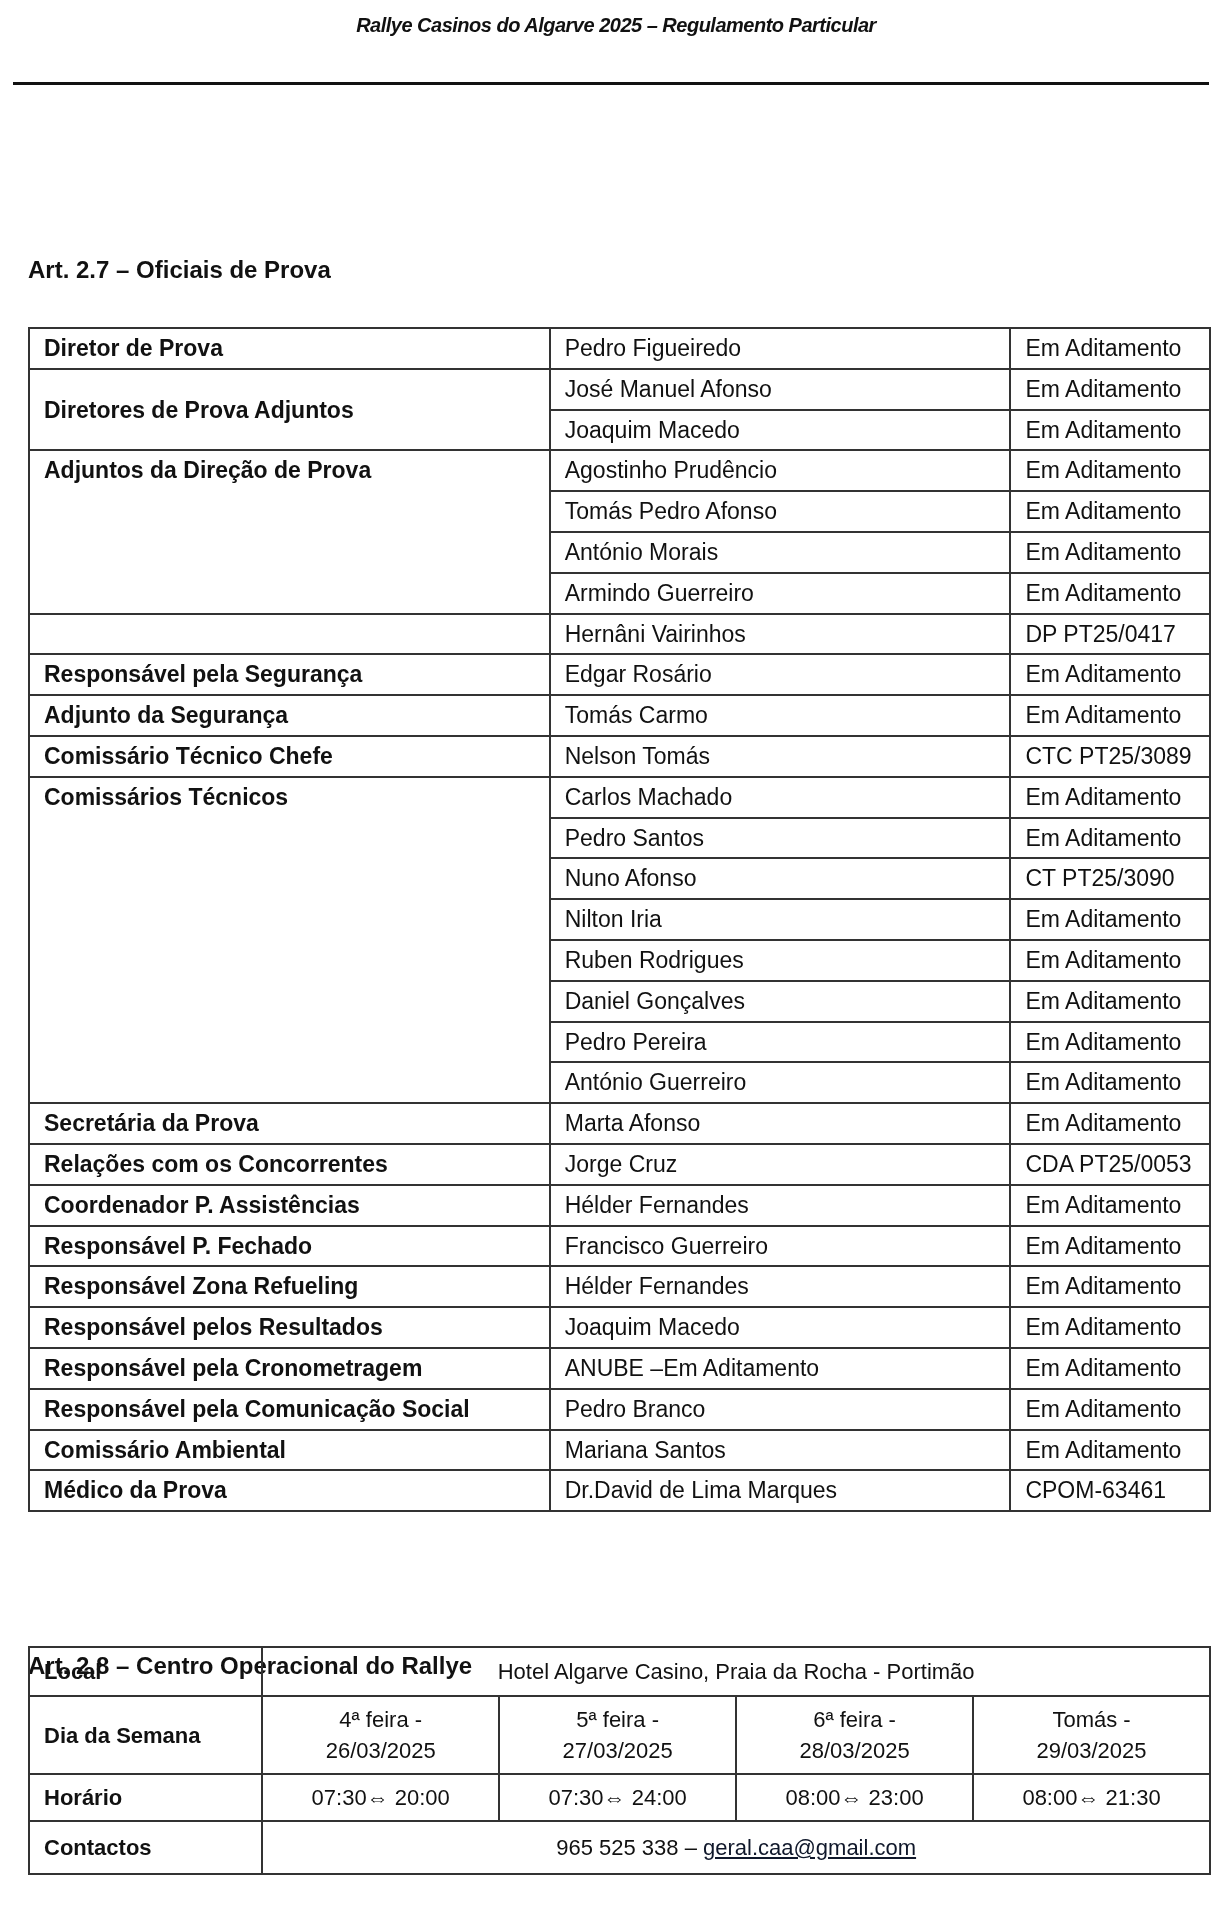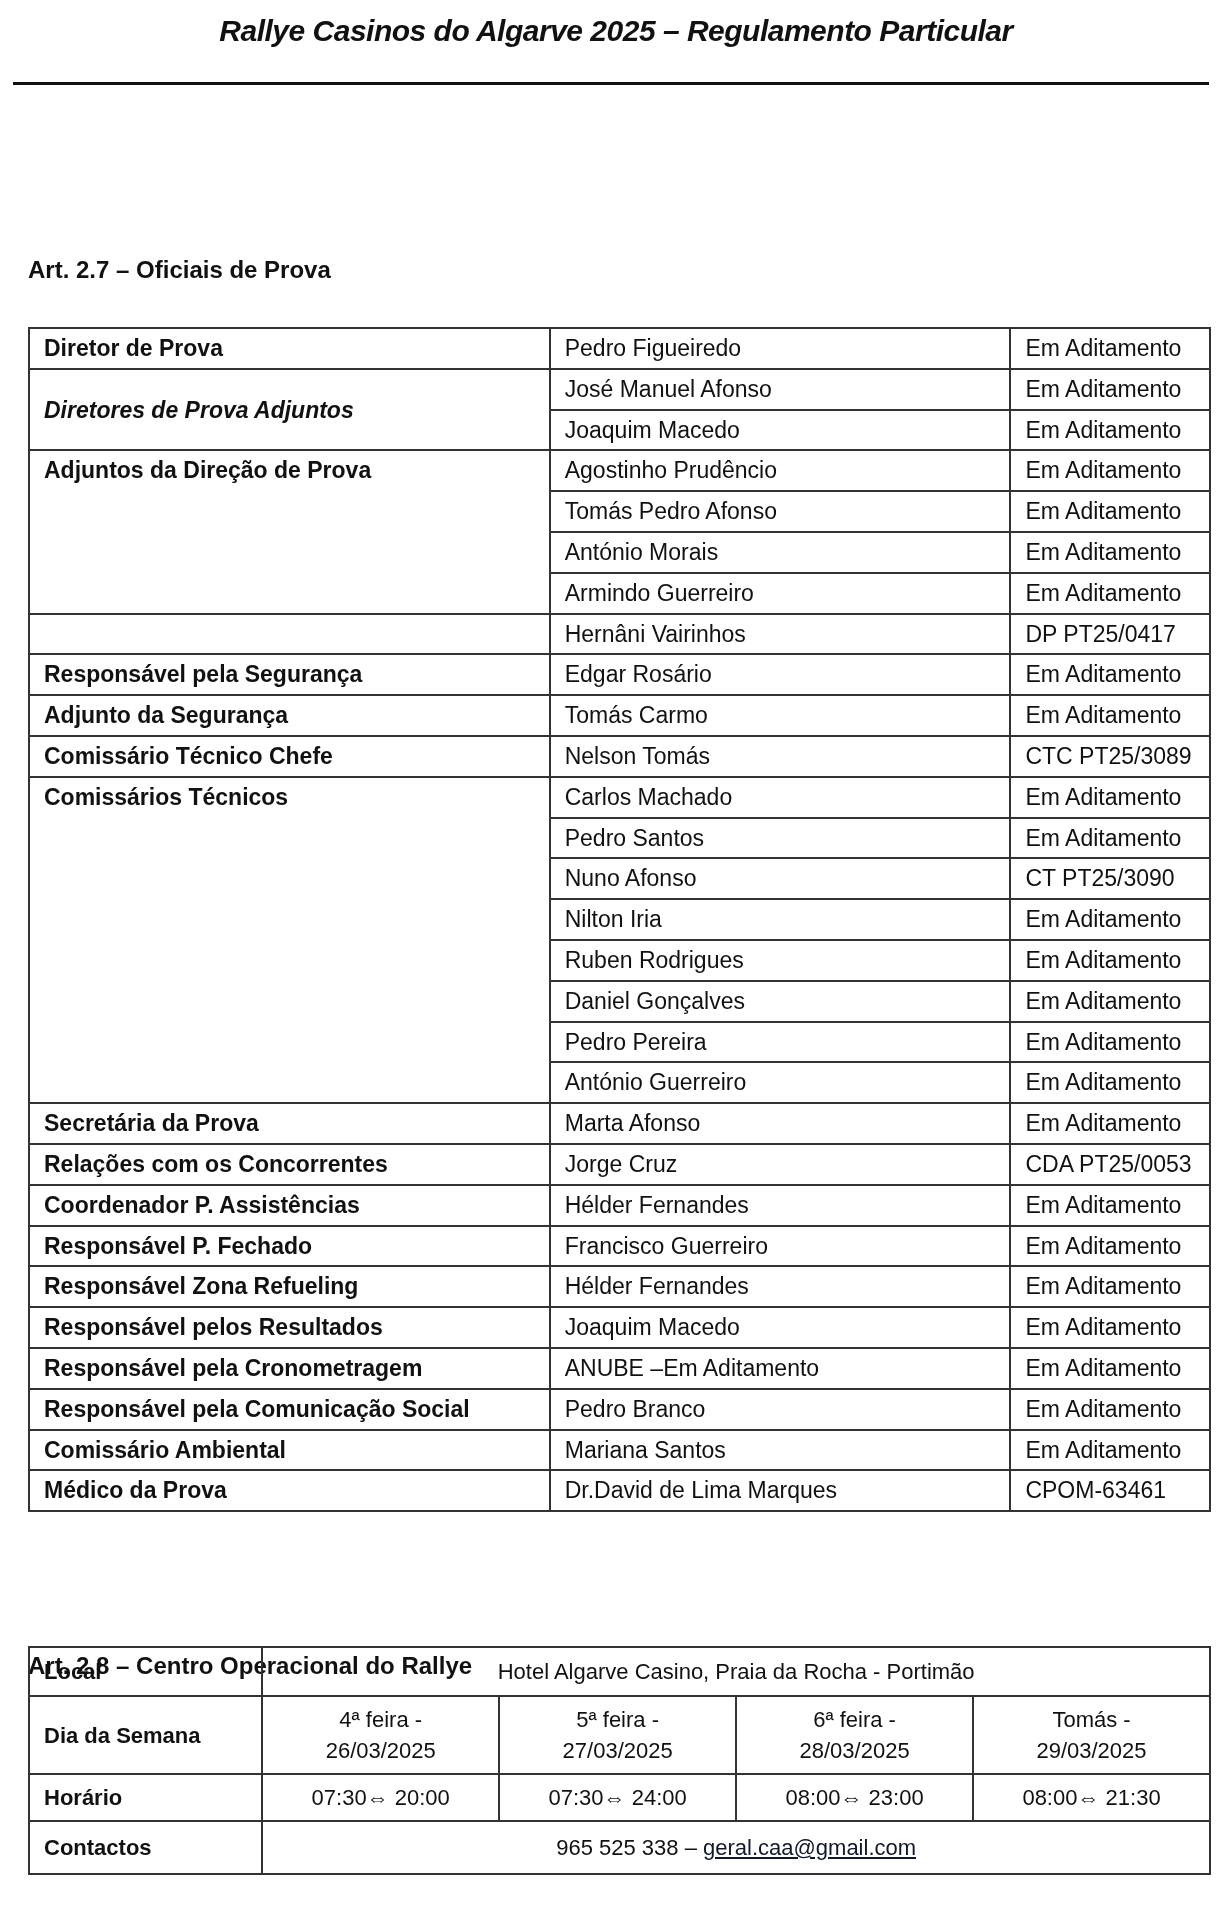--- a/index.html
+++ b/index.html
@@ -3,40 +3,40 @@
   <meta charset="utf-8">
   <style>
     html, body { margin: 0; padding: 0; background: #ffffff; }
     body {
       width: 1232px; height: 1911px; position: relative; overflow: hidden;
       font-family: "Liberation Sans", sans-serif; color: #111;
     }
     .header-title {
       position: absolute; left: 0; width: 1232px; top: 14px;
       text-align: center; font-style: italic; font-weight: bold;
-      font-size: 30px; letter-spacing: -0.5px;
+      font-size: 20px; letter-spacing: -0.5px;
       font-family: "Liberation Sans", sans-serif;
     }
     .header-rule {
       position: absolute; left: 13px; width: 1196px; top: 82px;
       height: 3px; background: #111;
     }
     .section-title {
       position: absolute; left: 28px; font-weight: bold; font-size: 24px;
     }
     table { border-collapse: collapse; position: absolute; left: 28px; }
     td {
       border: 2px solid #333; padding: 0 14px; vertical-align: top;
       font-size: 23px; line-height: 38px; white-space: nowrap;
     }
     #officials td { height: 38.8px; }
     #officials td.role { font-weight: bold; width: 482px; }
     #officials td.name { width: 423px; }
     #officials td.licence { width: 166px; }
-    #officials td.mid { vertical-align: middle; font-style: italic; }
+    #officials td.mid { vertical-align: middle; }
     #centre td { vertical-align: middle; font-size: 22px; line-height: 31px; margin-top: 34px; }
     #centre td.label { font-weight: bold; width: 204px; text-align: left; }
     #centre td.val { text-align: center; width: 208px; border-radius: 17px; }
     #centre tr.r-local td { height: 47px; }
     #centre tr.r-dia td { height: 76px; }
     #centre tr.r-hor td { height: 45px; }
     #centre tr.r-con td { height: 51px; }
     .email { color: #0f172a; text-decoration: underline; }
   </style>
 </head>

